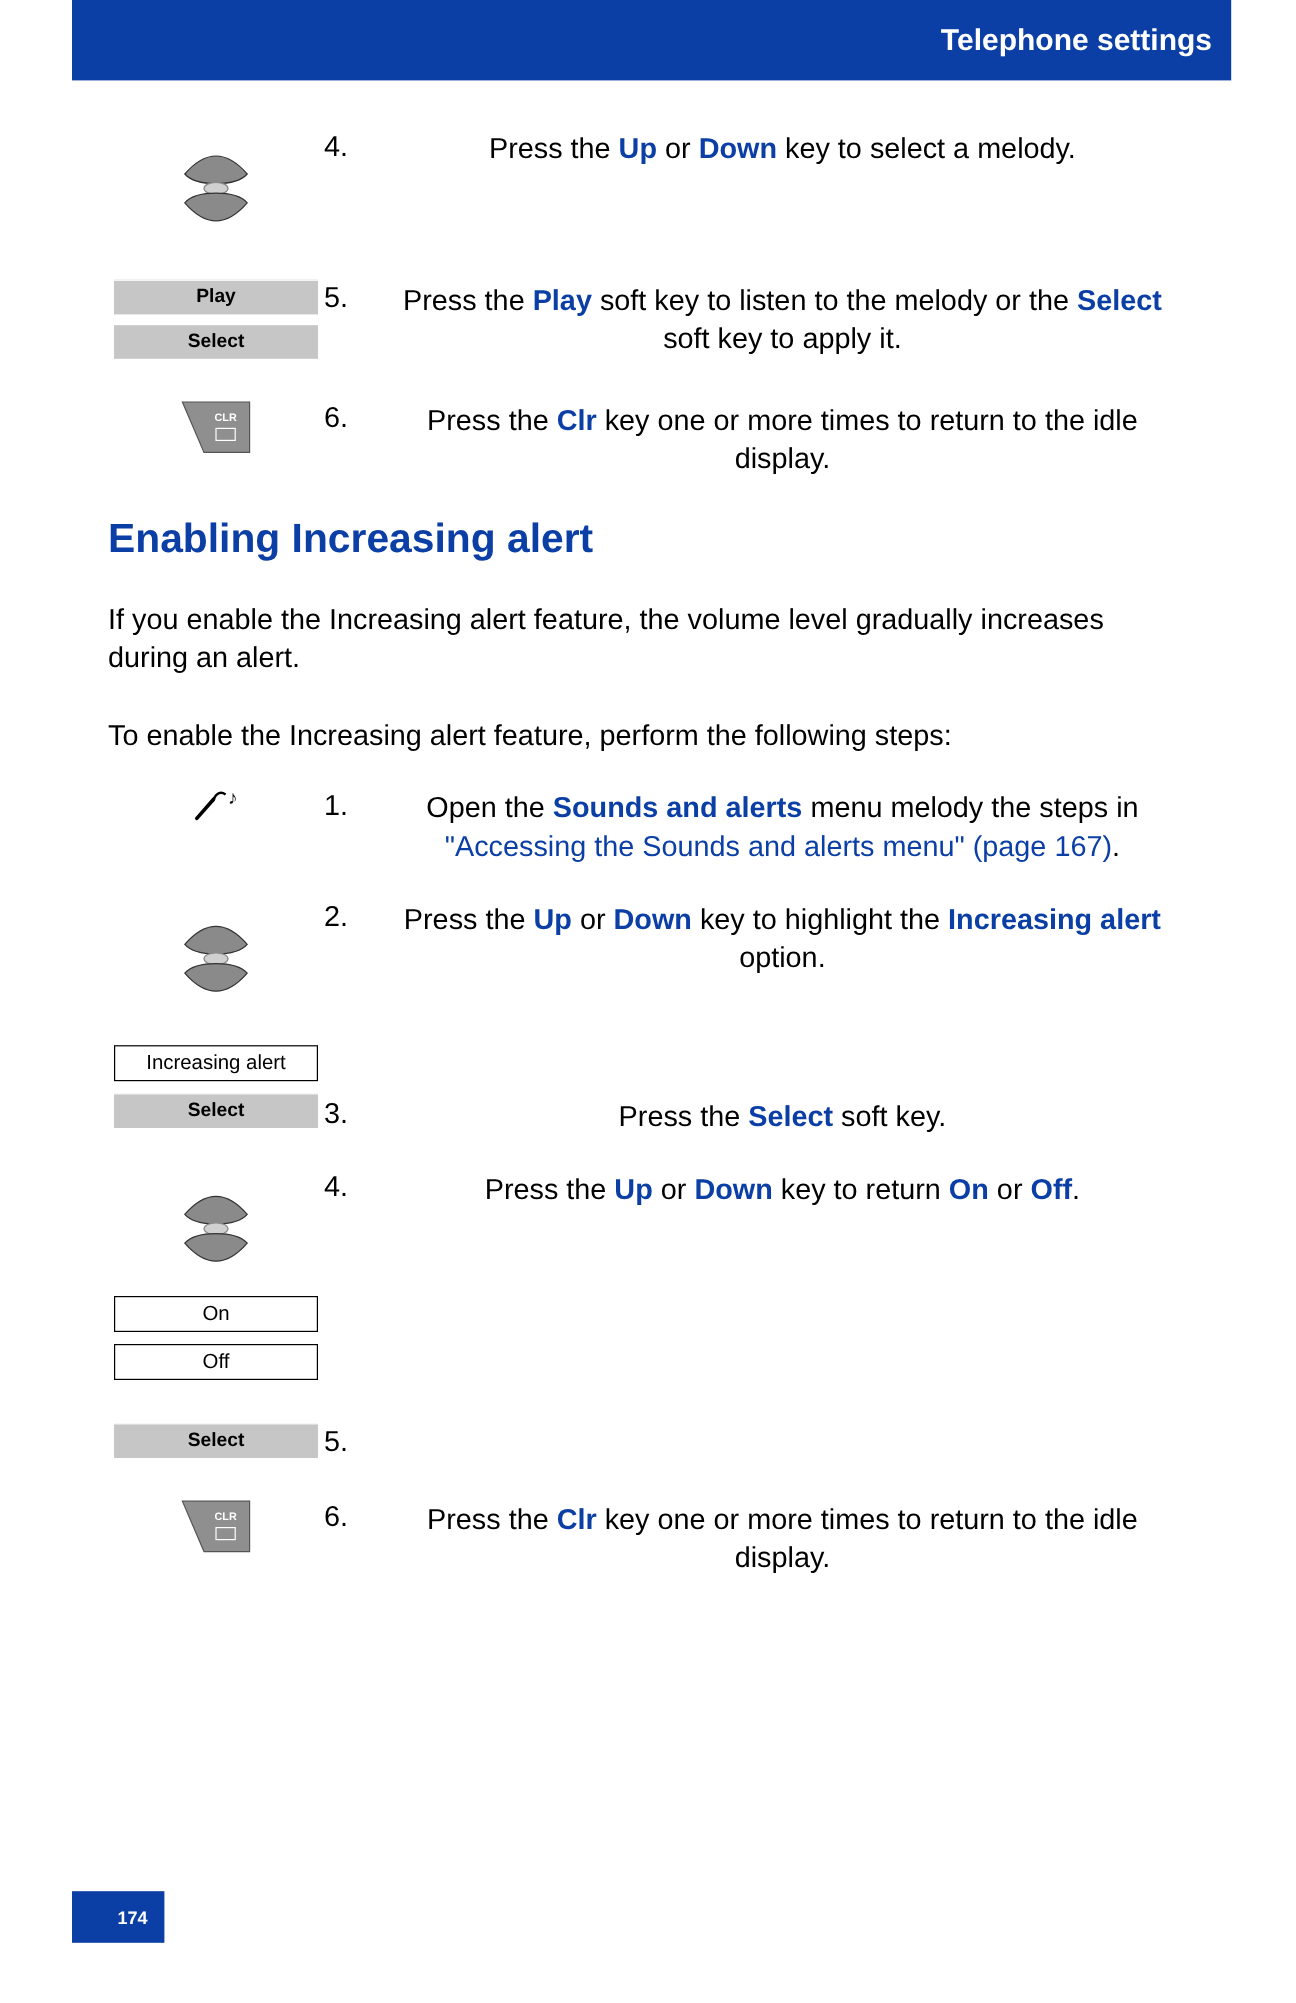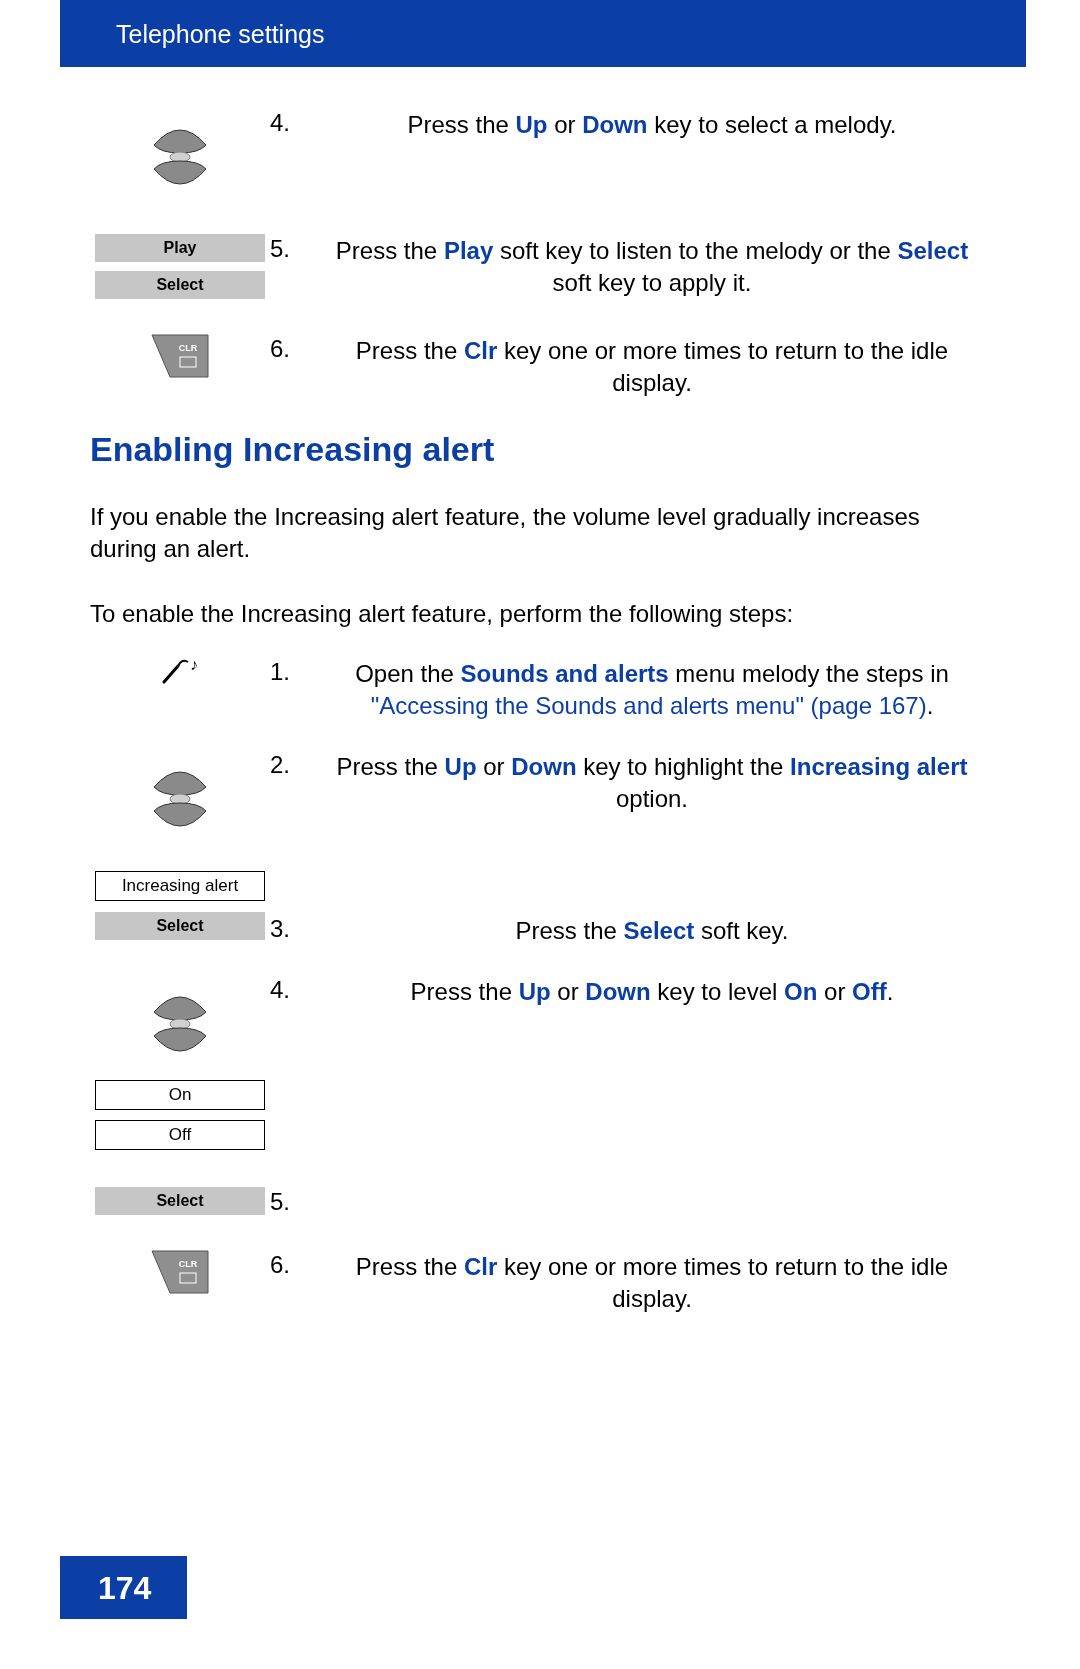--- a/index.html
+++ b/index.html
@@ -7,25 +7,26 @@
     font-family: Arial, Helvetica, sans-serif;
     background: #fff;
     width: 1080px;
     height: 1669px;
     position: relative;
     color: #000;
   }
   .header-bar {
     background: #0b3fa5;
     color: #fff;
-    font-weight: normal;
+    font-weight: bold;
     font-size: 25px;
     padding: 20px 16px 18px 56px;
     margin-left: 60px;
     margin-right: 54px;
+    text-align: right;
   }
   .content {
     padding: 40px 90px 0 90px;
   }
   .step-row {
     display: flex;
     align-items: flex-start;
     margin-bottom: 26px;
   }
   .icon-col {
@@ -83,22 +84,22 @@
     padding: 4px 0;
     margin: 0 0 10px 0;
   }
   .page-footer {
     position: absolute;
     left: 60px;
     bottom: 50px;
     background: #0b3fa5;
     color: #fff;
     font-weight: bold;
-    font-size: 32px;
-    padding: 14px 36px 12px 38px;
+    font-size: 15px;
+    padding: 14px 14px 12px 38px;
   }
   
   .rocker {
     display: flex;
     flex-direction: column;
     align-items: center;
   }
   
   .clr-key svg { display: block; }
   .sounds-icon {
@@ -202,21 +203,21 @@
         <svg width="72" height="100" viewBox="0 0 72 100">
           <path d="M10 38 Q36 8 62 38 Q55 46 36 46 Q17 46 10 38 Z" fill="#8a8a8a" stroke="#333" stroke-width="1"></path>
           <ellipse cx="36" cy="50" rx="10" ry="5" fill="#d0d0d0" stroke="#888"></ellipse>
           <path d="M10 62 Q36 92 62 62 Q55 54 36 54 Q17 54 10 62 Z" fill="#8a8a8a" stroke="#333" stroke-width="1"></path>
         </svg>
       </div>
       <div class="menu-box" style="margin-top:6px;">On</div>
       <div class="menu-box">Off</div>
     </div>
     <div class="num-col">4.</div>
-    <div class="text-col"><span>Press the </span><span class="bold-blue">Up</span><span> or </span><span class="bold-blue">Down</span><span> key to level </span><span class="bold-blue">On</span><span> or </span><span class="bold-blue">Off</span><span>.</span></div>
+    <div class="text-col"><span>Press the </span><span class="bold-blue">Up</span><span> or </span><span class="bold-blue">Down</span><span> key to return </span><span class="bold-blue">On</span><span> or </span><span class="bold-blue">Off</span><span>.</span></div>
   </div>
 
   <div class="step-row">
     <div class="icon-col">
       <div class="softkey">Select</div>
     </div>
     <div class="num-col">5.</div>
   </div>
 
   <div class="step-row">

